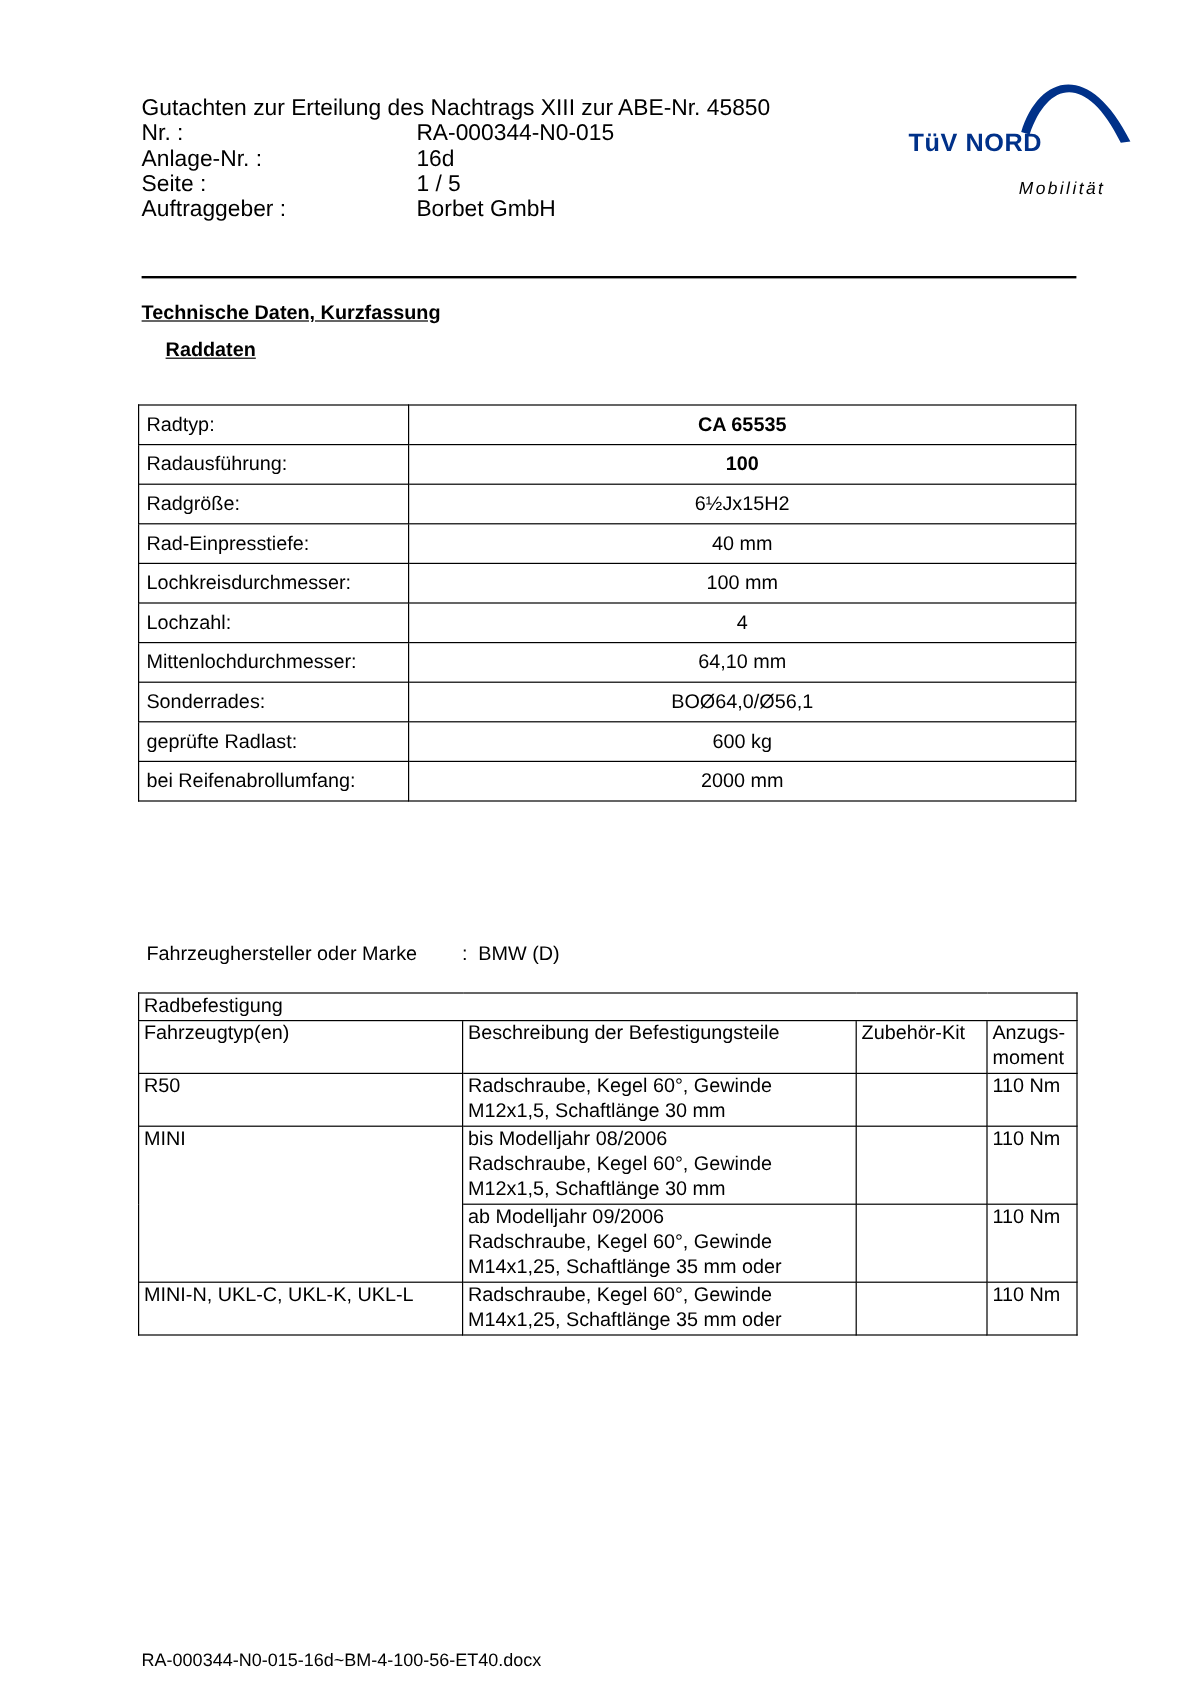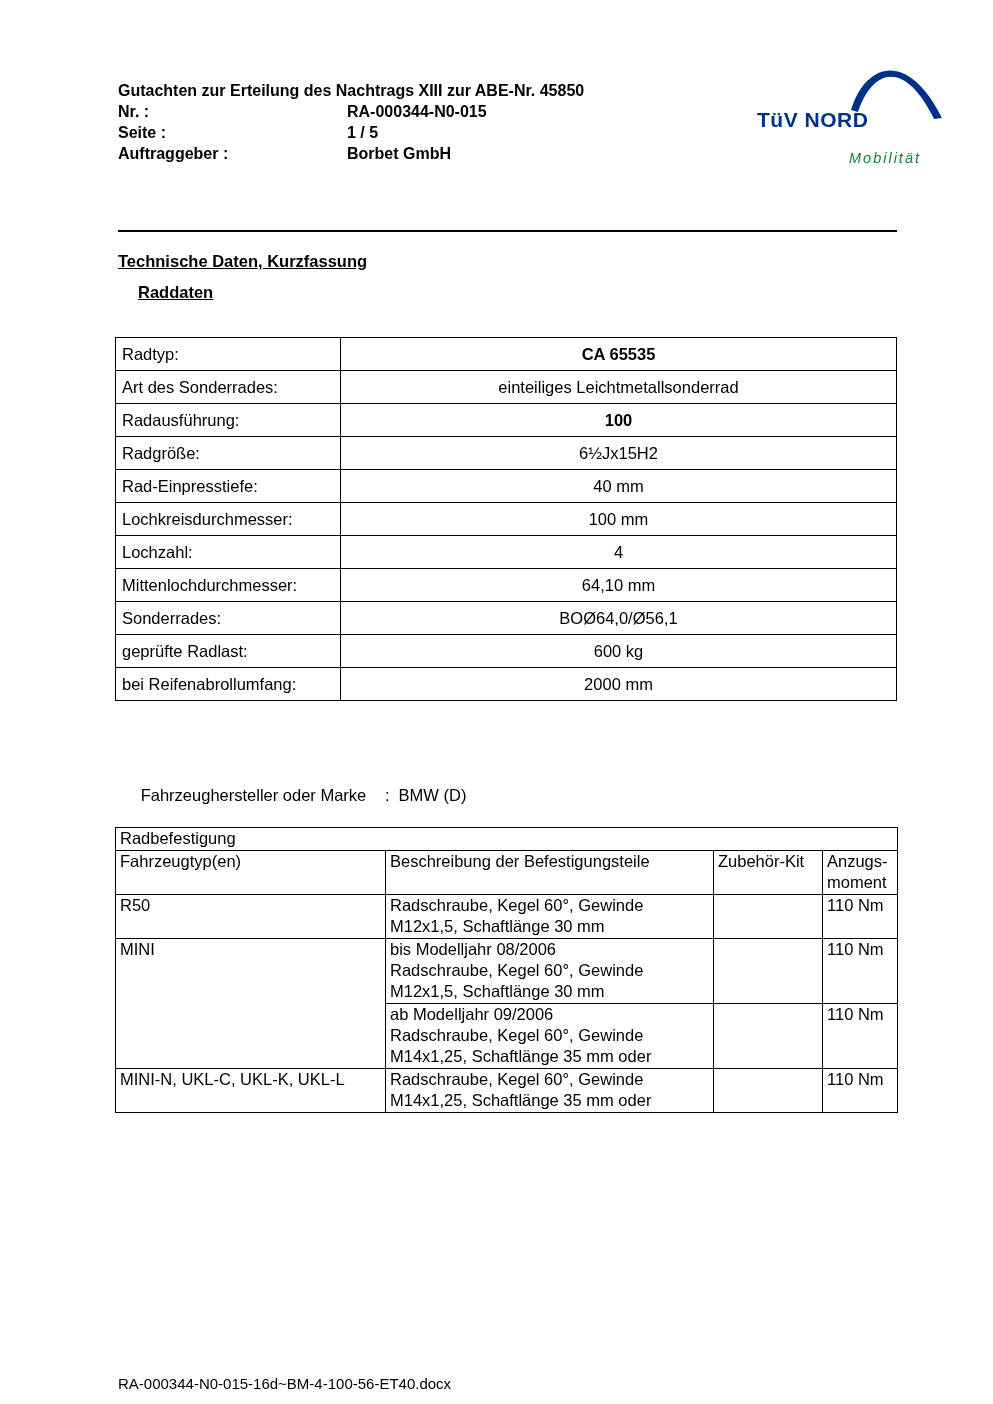--- a/index.html
+++ b/index.html
@@ -12,38 +12,37 @@
     color: #000000;
     font-family: "Liberation Sans", sans-serif;
     overflow: hidden;
   }
 
   
   .header-block {
     position: absolute;
     left: 118px;
     top: 80px;
-    font-size: 16px;
+    font-size: 19px;
     line-height: 21px;
-    font-weight: bold;
   }
   .field-row { display: flex; }
   .field-label { width: 229px; flex: 0 0 229px; }
 
   
   .logo { position: absolute; left: 757px; top: 58px; width: 190px; height: 112px; }
   .logo-arc { position: absolute; left: 92px; top: 0; }
   .logo-text {
     position: absolute; left: 0; top: 50px;
     font-size: 21px; font-weight: bold; color: #003189;
     letter-spacing: 0.5px; white-space: nowrap;
   }
   .logo-sub {
     position: absolute; right: 26px; top: 92px;
-    font-size: 14.5px; font-style: italic; letter-spacing: 2px; color: #15803d;
+    font-size: 14.5px; font-style: italic; letter-spacing: 2px; color: #000000;
     white-space: nowrap;
   }
 
   
   .rule { position: absolute; left: 118px; top: 230px; width: 779px; border-top: 2px solid #000; }
 
   
   .h1 { position: absolute; left: 118px; top: 252px; font-size: 16.5px; font-weight: bold; text-decoration: underline; }
   .h2 { position: absolute; left: 118px; top: 283px; font-size: 16.5px; font-weight: bold; text-decoration: underline; margin-left: 20px; }
 
@@ -51,21 +50,21 @@
 
   
   .raddaten { position: absolute; left: 115px; top: 337px; width: 782px; }
   .raddaten td { border: 1px solid #000; font-size: 16.5px; height: 33px; padding: 0 6px; }
   .raddaten td.rlabel { width: 225px; text-align: left; }
   .raddaten td.rvalue { text-align: center; }
   .bold { font-weight: bold; }
 
   
   .manufacturer { position: absolute; left: 122px; top: 786px; font-size: 16.5px; }
-  .man-label { display: inline-block; width: 263px; text-align: center; }
+  .man-label { display: inline-block; width: 263px; }
   .man-value { margin-left: 9px; }
 
   
   .befest { position: absolute; left: 115px; top: 827px; width: 782px; table-layout: fixed; }
   .befest td { border: 1px solid #000; font-size: 16.5px; line-height: 21px; padding: 0 4px 1px 4px; vertical-align: top; text-align: left; }
   .befest td.tbl-title { height: 22px; }
   .prewrap { white-space: pre-line; }
 
   
   .footer { position: absolute; left: 118px; top: 1375px; font-size: 15px; }
@@ -73,20 +72,24 @@
 </head>
 <body>
 
 <div class="page">
 
   <div class="header-block">
     <div class="doc-title">Gutachten zur Erteilung des Nachtrags XIII zur ABE-Nr. 45850</div>
     <div class="field-row">
       <span class="field-label">Nr. :</span>
       <span class="field-value">RA-000344-N0-015</span>
+    </div>
+    <div class="field-row">
+      <span class="field-label">Anlage-Nr. :</span>
+      <span class="field-value">16d</span>
     </div>
     <div class="field-row">
       <span class="field-label">Seite :</span>
       <span class="field-value">1 / 5</span>
     </div>
     <div class="field-row">
       <span class="field-label">Auftraggeber :</span>
       <span class="field-value">Borbet GmbH</span>
     </div>
   </div>
@@ -102,24 +105,20 @@
   <div class="rule"></div>
 
   <div class="h1">Technische Daten, Kurzfassung</div>
   <div class="h2">Raddaten</div>
 
   <table class="raddaten">
     <tbody>
       <tr>
         <td class="rlabel">Radtyp:</td>
         <td class="rvalue bold">CA 65535</td>
-      </tr>
-      <tr>
-        <td class="rlabel">Art des Sonderrades:</td>
-        <td class="rvalue">einteiliges Leichtmetallsonderrad</td>
       </tr>
       <tr>
         <td class="rlabel">Radausführung:</td>
         <td class="rvalue bold">100</td>
       </tr>
       <tr>
         <td class="rlabel">Radgröße:</td>
         <td class="rvalue">6½Jx15H2</td>
       </tr>
       <tr>

